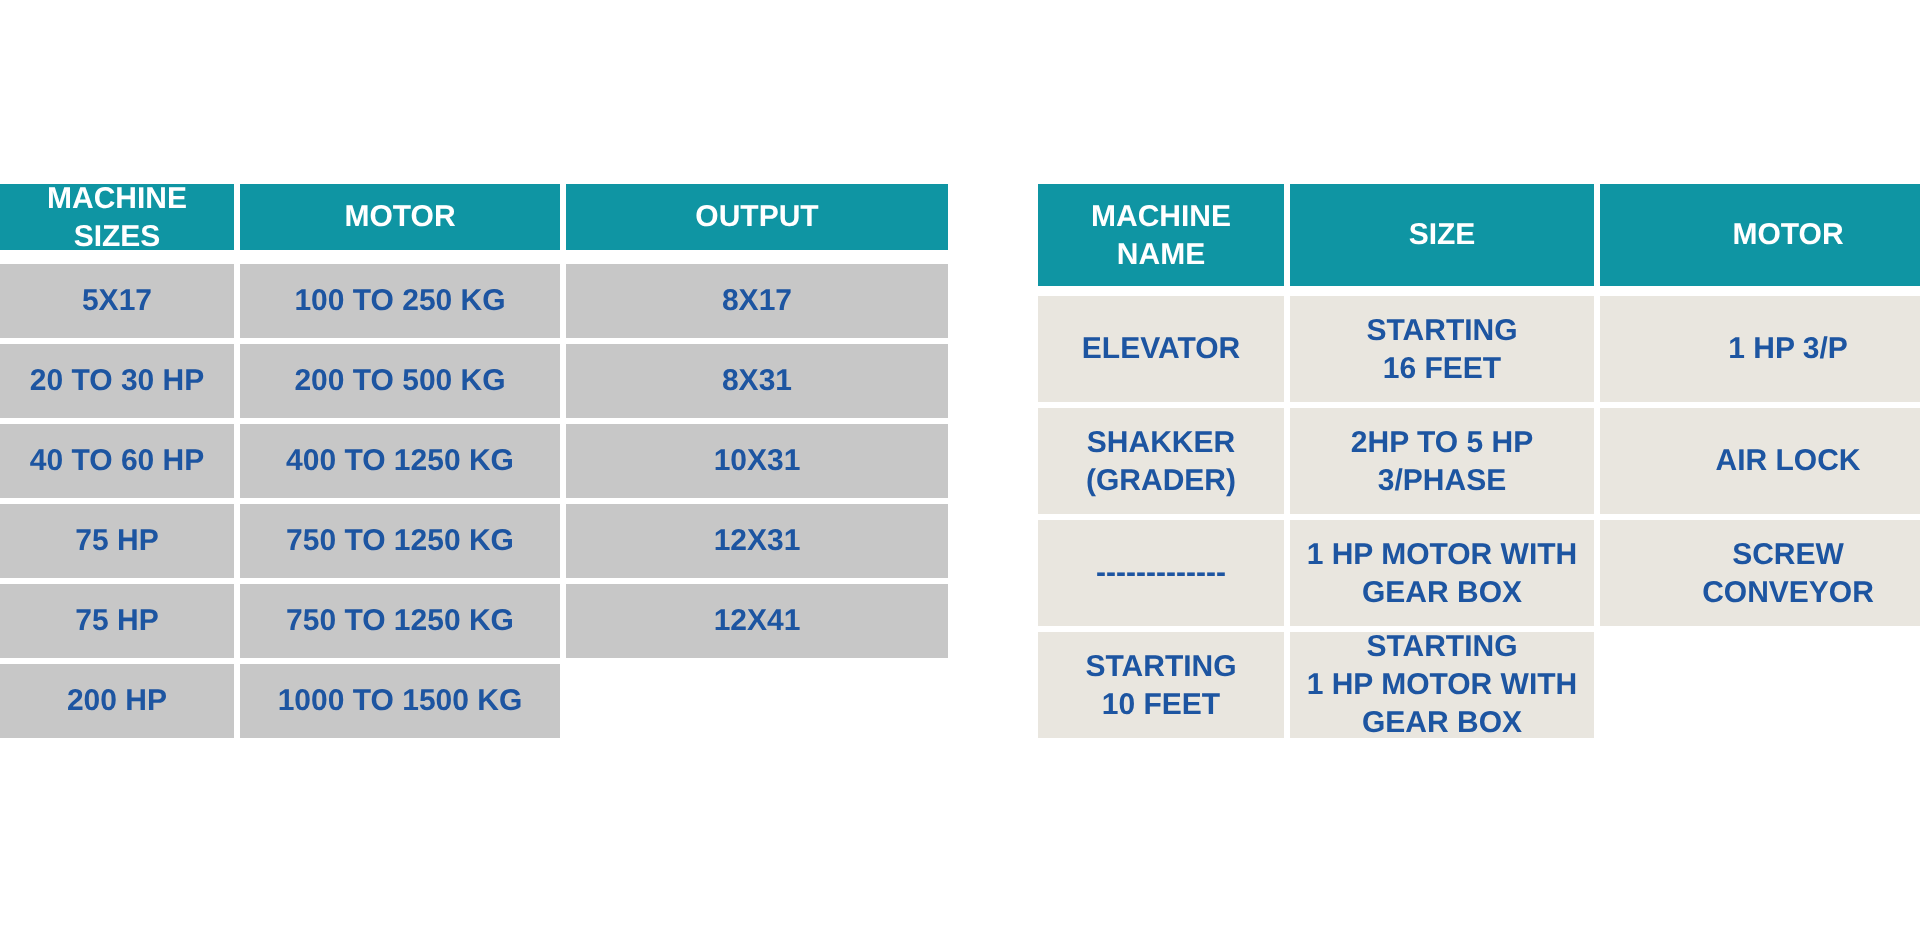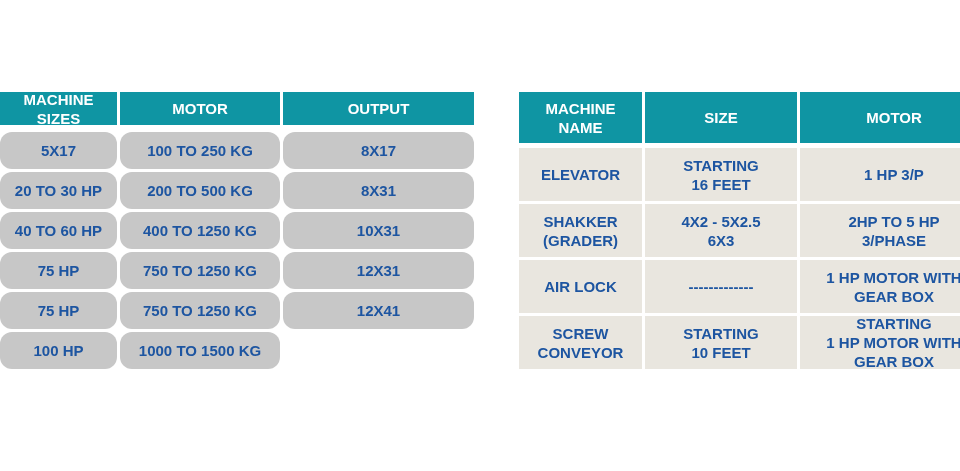--- a/index.html
+++ b/index.html
@@ -51,21 +51,21 @@
     font-weight: bold;
     font-size: 15px;
     line-height: 19px;
     white-space: pre-line;
     padding: 2px 4px;
   }
   .hcell {
     background: var(--header_bg);
     color: var(--header_text);
   }
-  #left-table .bcell { background: var(--left_row_bg); color: var(--body_text); border-radius: 12px; }
+  #left-table .bcell { background: var(--left_row_bg); color: var(--body_text); }
   #right-table .bcell { background: var(--right_row_bg); color: var(--body_text); }
 </style>
 </head>
 <body>
 
 <div class="canvas">
 
   <div class="spec-table" id="left-table">
     <div class="cell hcell">MACHINE SIZES</div>
     <div class="cell hcell">MOTOR</div>
@@ -84,38 +84,36 @@
 
     <div class="cell bcell">10X31</div>
     <div class="cell bcell">75 HP</div>
     <div class="cell bcell">750 TO 1250 KG</div>
 
     <div class="cell bcell">12X31</div>
     <div class="cell bcell">75 HP</div>
     <div class="cell bcell">750 TO 1250 KG</div>
 
     <div class="cell bcell">12X41</div>
-    <div class="cell bcell">100 HP</div>
+    <div class="cell bcell">200 HP</div>
     <div class="cell bcell">1000 TO 1500 KG</div>
   </div>
 
   <div class="spec-table" id="right-table">
     <div class="cell hcell">MACHINE NAME</div>
     <div class="cell hcell">SIZE</div>
     <div class="cell hcell">MOTOR</div>
 
     <div class="cell bcell">ELEVATOR</div>
     <div class="cell bcell">STARTING
 16 FEET</div>
     <div class="cell bcell">1 HP 3/P</div>
 
     <div class="cell bcell">SHAKKER
 (GRADER)</div>
-    <div class="cell bcell">4X2 - 5X2.5
-6X3</div>
     <div class="cell bcell">2HP TO 5 HP
 3/PHASE</div>
 
     <div class="cell bcell">AIR LOCK</div>
     <div class="cell bcell">-------------</div>
     <div class="cell bcell">1 HP MOTOR WITH
 GEAR BOX</div>
 
     <div class="cell bcell">SCREW
 CONVEYOR</div>

